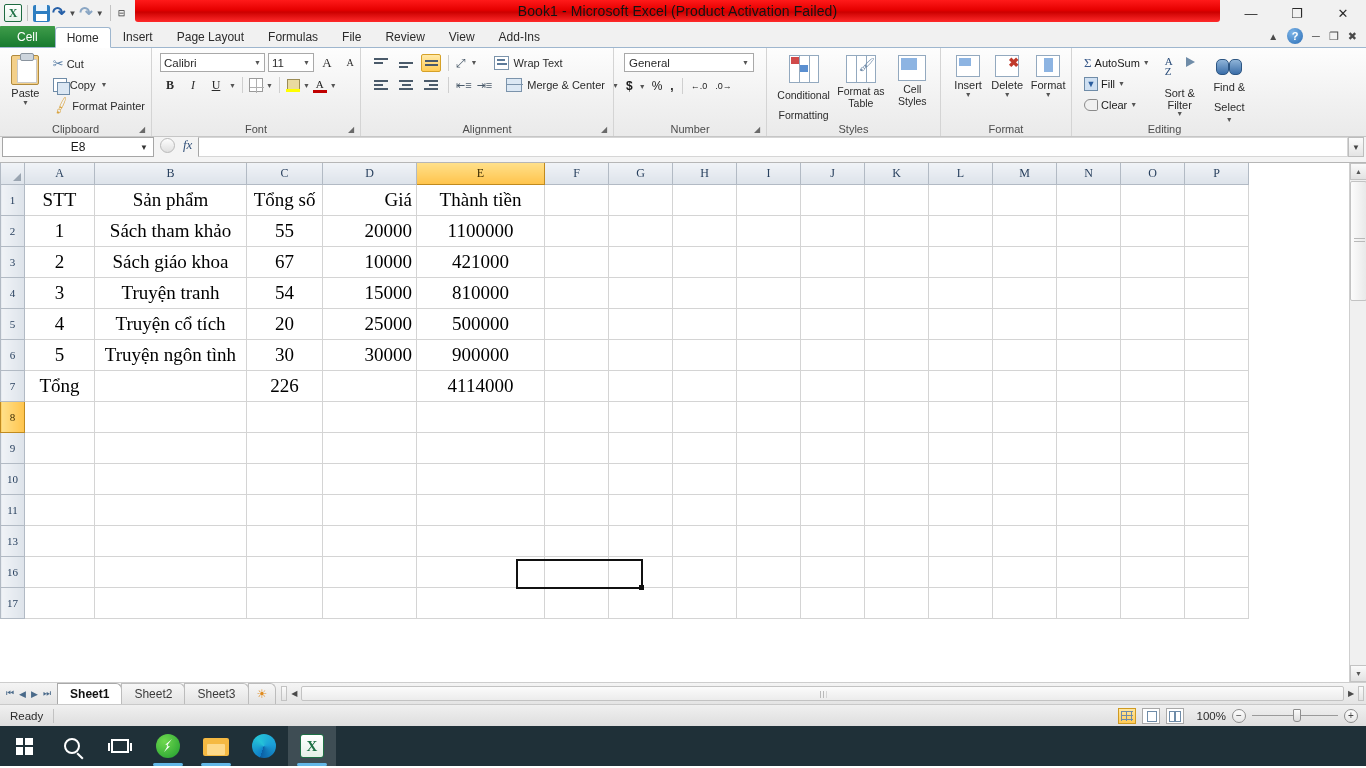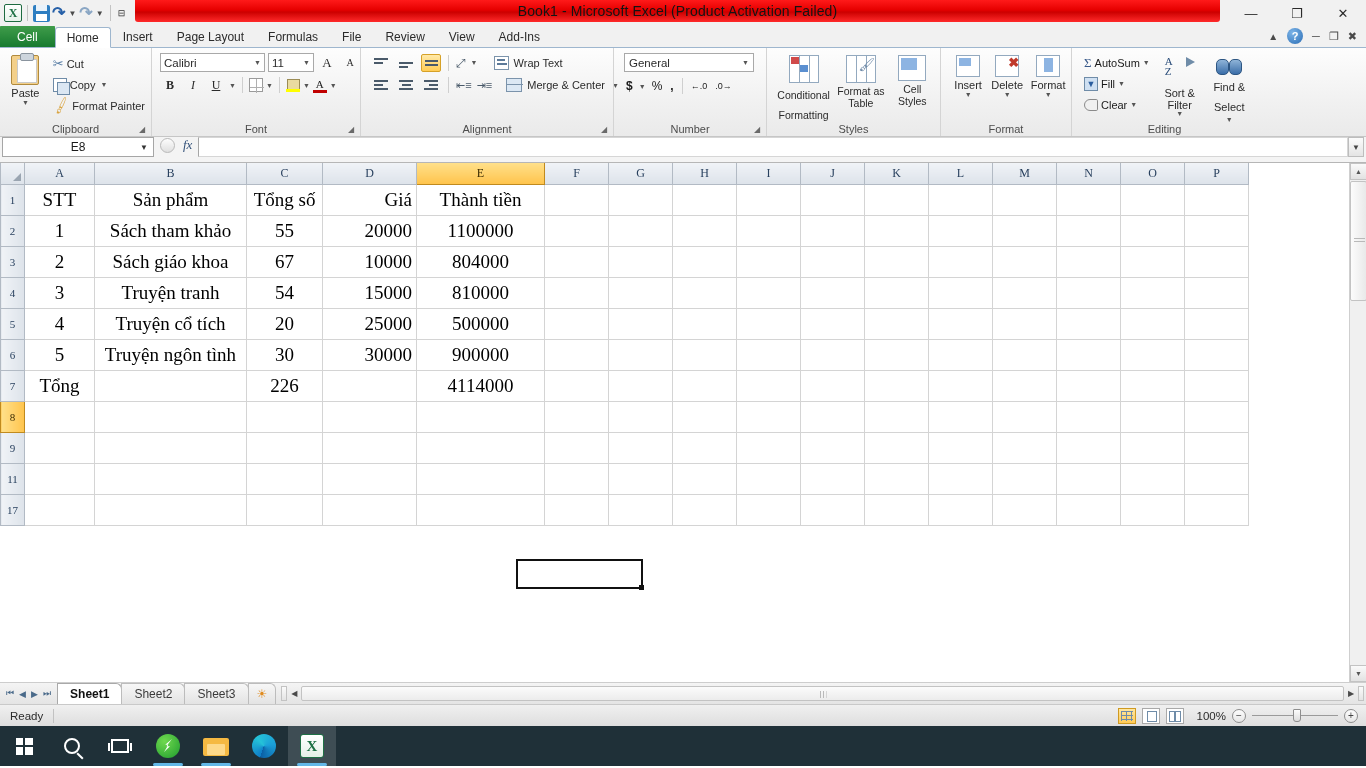--- a/index.html
+++ b/index.html
@@ -664,21 +664,21 @@
           <td class="cell"></td>
           <td class="cell"></td>
           <td class="cell"></td>
         </tr>
         <tr>
           <td class="rowhdr">3</td>
           <td class="cell c">2</td>
           <td class="cell c">Sách giáo khoa</td>
           <td class="cell c">67</td>
           <td class="cell r">10000</td>
-          <td class="cell c">804000</td>
+          <td class="cell c">421000</td>
           <td class="cell"></td>
           <td class="cell"></td>
           <td class="cell"></td>
           <td class="cell"></td>
           <td class="cell"></td>
           <td class="cell"></td>
           <td class="cell"></td>
           <td class="cell"></td>
           <td class="cell"></td>
           <td class="cell"></td>
@@ -792,21 +792,78 @@
           <td class="cell"></td>
           <td class="cell"></td>
           <td class="cell"></td>
           <td class="cell"></td>
           <td class="cell"></td>
           <td class="cell"></td>
           <td class="cell"></td>
           <td class="cell"></td>
         </tr>
         <tr>
+          <td class="rowhdr">10</td>
+          <td class="cell c"></td>
+          <td class="cell c"></td>
+          <td class="cell c"></td>
+          <td class="cell r"></td>
+          <td class="cell c"></td>
+          <td class="cell"></td>
+          <td class="cell"></td>
+          <td class="cell"></td>
+          <td class="cell"></td>
+          <td class="cell"></td>
+          <td class="cell"></td>
+          <td class="cell"></td>
+          <td class="cell"></td>
+          <td class="cell"></td>
+          <td class="cell"></td>
+          <td class="cell"></td>
+        </tr>
+        <tr>
           <td class="rowhdr">11</td>
+          <td class="cell c"></td>
+          <td class="cell c"></td>
+          <td class="cell c"></td>
+          <td class="cell r"></td>
+          <td class="cell c"></td>
+          <td class="cell"></td>
+          <td class="cell"></td>
+          <td class="cell"></td>
+          <td class="cell"></td>
+          <td class="cell"></td>
+          <td class="cell"></td>
+          <td class="cell"></td>
+          <td class="cell"></td>
+          <td class="cell"></td>
+          <td class="cell"></td>
+          <td class="cell"></td>
+        </tr>
+        <tr>
+          <td class="rowhdr">13</td>
+          <td class="cell c"></td>
+          <td class="cell c"></td>
+          <td class="cell c"></td>
+          <td class="cell r"></td>
+          <td class="cell c"></td>
+          <td class="cell"></td>
+          <td class="cell"></td>
+          <td class="cell"></td>
+          <td class="cell"></td>
+          <td class="cell"></td>
+          <td class="cell"></td>
+          <td class="cell"></td>
+          <td class="cell"></td>
+          <td class="cell"></td>
+          <td class="cell"></td>
+          <td class="cell"></td>
+        </tr>
+        <tr>
+          <td class="rowhdr">16</td>
           <td class="cell c"></td>
           <td class="cell c"></td>
           <td class="cell c"></td>
           <td class="cell r"></td>
           <td class="cell c"></td>
           <td class="cell"></td>
           <td class="cell"></td>
           <td class="cell"></td>
           <td class="cell"></td>
           <td class="cell"></td>

